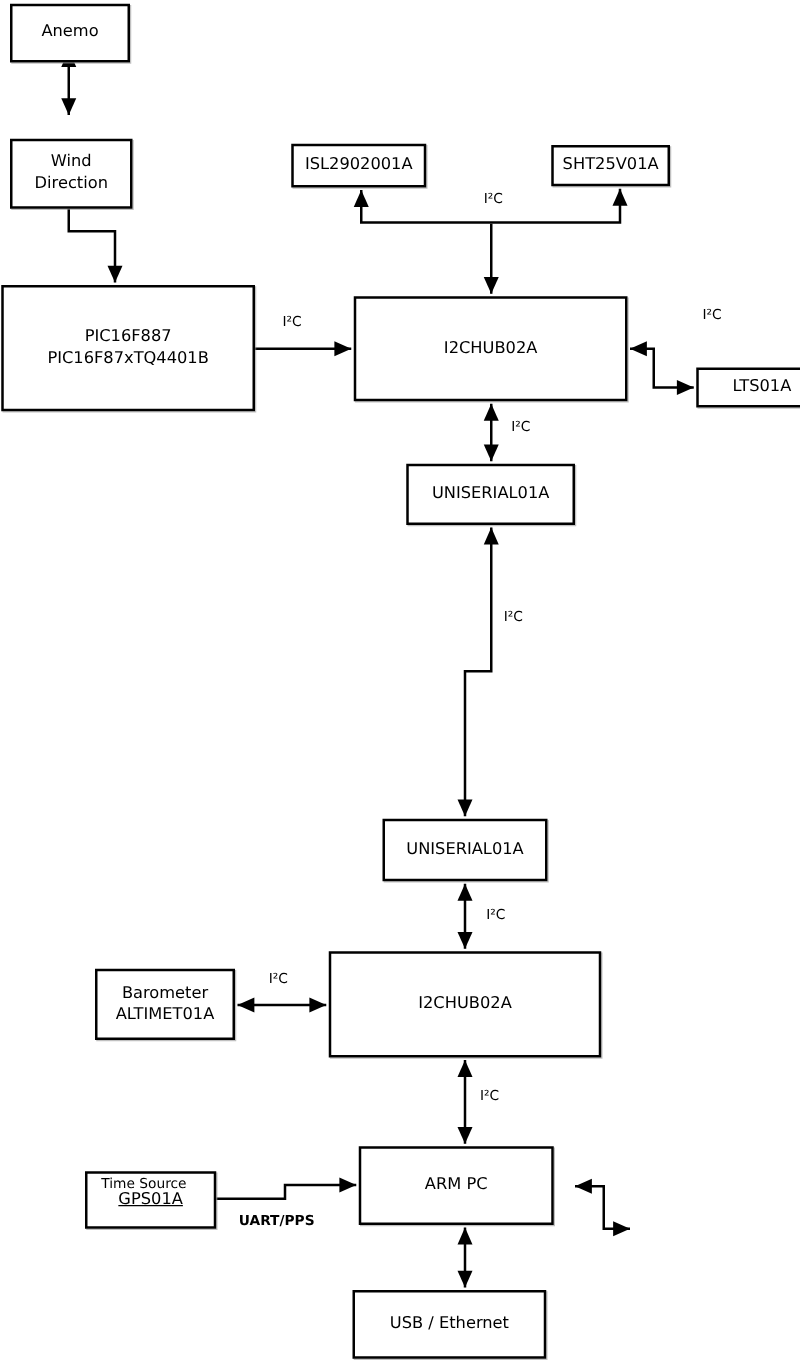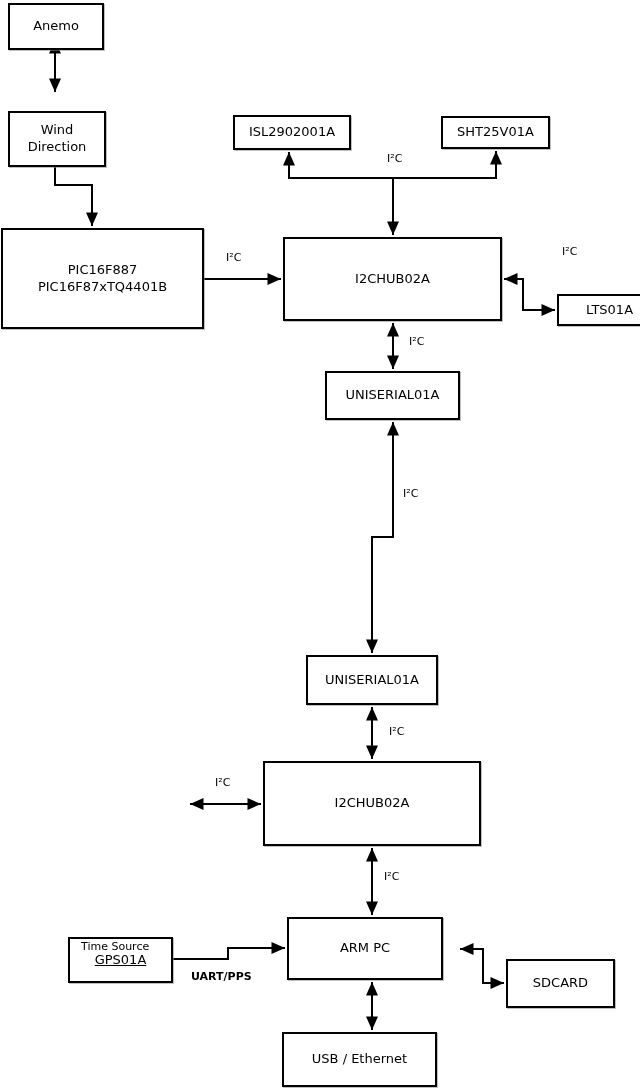--- a/index.html
+++ b/index.html
@@ -81,30 +81,31 @@
       <path class="edge end" d="M173,959 L228,959 L228,948 L285,948"></path>
       <path class="edge both" d="M460,949 L483,949 L483,983 L504,983"></path>
       <path class="edge both" d="M372,982 L372,1030"></path>
     </svg>
 
 <div class="node" style="left: 8px; top: 3px; width: 96px; height: 47px;"><span>Anemo</span></div>
     <div class="node" style="left: 8px; top: 93px; width: 98px; height: 56px; margin-top: 18px;"><span>Wind
 Direction</span></div>
     <div class="node" style="left: 1px; top: 228px; width: 203px; height: 101px;"><span>PIC16F887
 PIC16F87xTQ4401B</span></div>
-    <div class="node" style="left: 233px; top: 115px; width: 118px; height: 35px; text-align: right;"><span>ISL2902001A</span></div>
-    <div class="node" style="left: 441px; top: 116px; width: 109px; height: 33px; text-align: right;"><span>SHT25V01A</span></div>
+    <div class="node" style="left: 233px; top: 115px; width: 108px; height: 35px; text-align: right;"><span>ISL2902001A</span></div>
+    <div class="node" style="left: 441px; top: 116px; width: 95px; height: 33px; text-align: right;"><span>SHT25V01A</span></div>
     <div class="node" style="left: 283px; top: 237px; width: 219px; height: 84px;"><span>I2CHUB02A</span></div>
     <div class="node" style="left: 557px; top: 294px; width: 105px; height: 32px;"><span>LTS01A</span></div>
     <div class="node" style="left: 325px; top: 371px; width: 135px; height: 49px;"><span>UNISERIAL01A</span></div>
     <div class="node" style="left: 306px; top: 655px; width: 132px; height: 50px;"><span>UNISERIAL01A</span></div>
     <div class="node" style="left: 263px; top: 761px; width: 218px; height: 85px;"><span>I2CHUB02A</span></div>
+    <div class="node" style="left: 76px; top: 775px; width: 112px; height: 57px;"><span>Barometer
+ALTIMET01A</span></div>
     <div class="node" style="left: 287px; top: 917px; width: 156px; height: 63px;"><span>ARM PC</span></div>
     <div class="node" style="left: 68px; top: 937px; width: 105px; height: 46px; text-decoration: underline;"><span>GPS01A</span></div>
-    <div class="node" style="left: 506px; top: 959px; width: 109px; height: 49px;"><span>SDCARD</span></div>
     <div class="node" style="left: 282px; top: 1032px; width: 155px; height: 55px;"><span>USB / Ethernet</span></div>
     <span class="edge-label" style="left: 387px; top: 152px;">I²C</span>
     <span class="edge-label" style="left: 226px; top: 251px;">I²C</span>
     <span class="edge-label" style="left: 562px; top: 245px;">I²C</span>
     <span class="edge-label" style="left: 409px; top: 335px;">I²C</span>
     <span class="edge-label" style="left: 403px; top: 487px;">I²C</span>
     <span class="edge-label" style="left: 389px; top: 725px;">I²C</span>
     <span class="edge-label" style="left: 215px; top: 776px;">I²C</span>
     <span class="edge-label" style="left: 384px; top: 870px;">I²C</span>
     <span class="edge-label" style="left: 81px; top: 940px;">Time Source</span>

